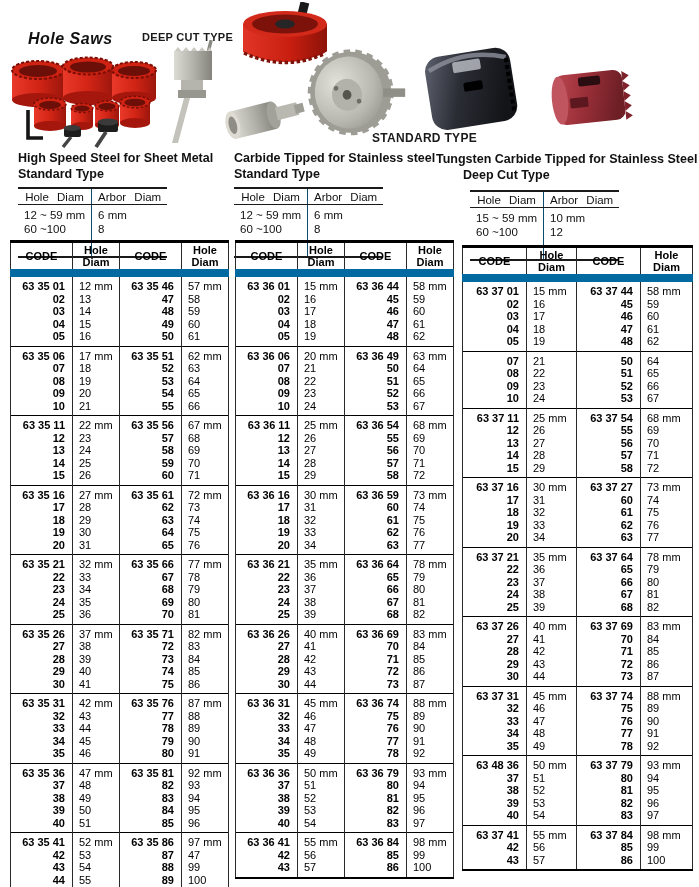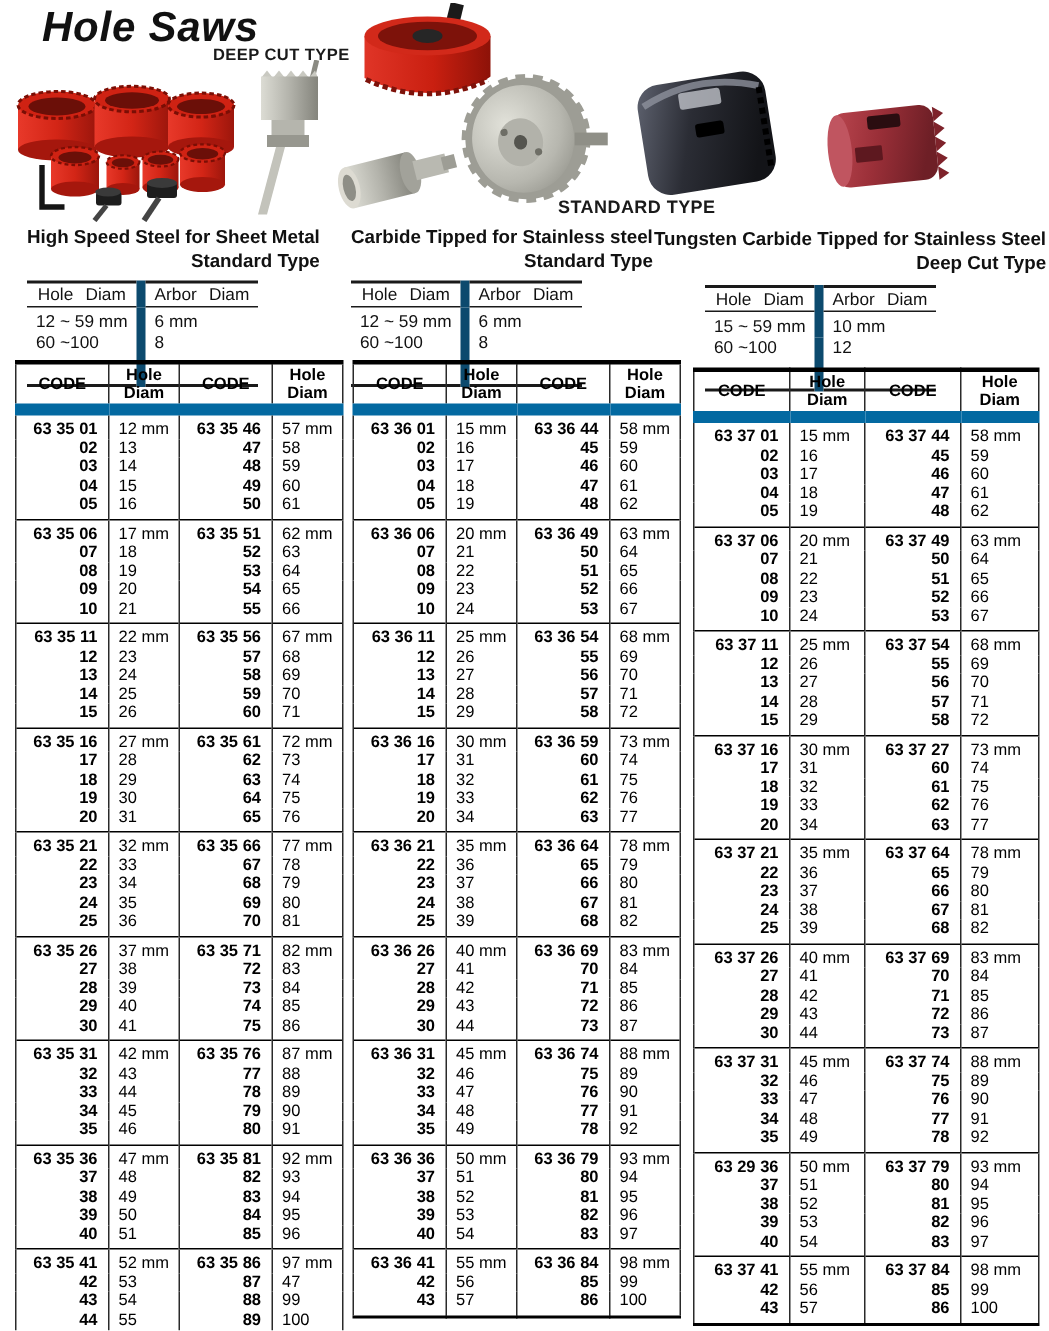--- a/index.html
+++ b/index.html
@@ -2,38 +2,38 @@
 <html><head>
 <meta charset="utf-8">
 <style>
   html,body { margin:0; padding:0; background:#fff; }
   .page {
     position:relative; width:699px; height:887px; background:#ffffff;
     font-family:"Liberation Sans", sans-serif; color:#111; overflow:hidden;
   }
   
   .page-title {
-    position:absolute; left:28px; top:2px;
-    font-size:28px; font-weight:bold; font-style:italic; letter-spacing:0.5px;
+    position:absolute; left:28px; top:30px;
+    font-size:16px; font-weight:bold; font-style:italic; letter-spacing:0.5px;
   }
   .photo-label { position:absolute; font-weight:bold; color:#1a1a1a; }
   .label-deepcut  { left:142px; top:31px;  font-size:11px; letter-spacing:0.3px; }
   .label-standard { left:372px; top:131px; font-size:12px; letter-spacing:0.3px; }
   .photo { position:absolute; }
 
   
   .section { position:absolute; }
-  .sec-title { font-size:12.5px; font-weight:bold; line-height:16px; white-space:nowrap;text-align:right; }
+  .sec-title { font-size:12.5px; font-weight:bold; line-height:16px; white-space:nowrap; }
   .spec-table { border-collapse:collapse; font-size:11.5px; margin-top:5px;
                 border-bottom:2px solid #1a1a1a; }
   .spec-table th { border-top:2px solid #1a1a1a; border-bottom:1px solid #1a1a1a;
                    font-weight:normal; padding:2px 6px 1px; text-align:center;
                    word-spacing:5px; white-space:nowrap; }
   .spec-table td { padding:0 6px; line-height:14px; white-space:nowrap; }
-  .spec-table td.c2, .spec-table th.c2 { border-left:6px solid #0c4a6e; }
+  .spec-table td.c2, .spec-table th.c2 { border-left:1px solid #0c4a6e; }
   .spec-table tbody tr:first-child td { padding-top:3px; }
   .spec-table tbody tr:last-child td  { padding-bottom:20px; }
   #section-1 { left:18px;  top:150px; }
   #section-2 { left:234px; top:150px; }
   #section-3 { left:436px; top:151px; }
   #section-3 .sec-title-line2 { margin-left:27px; }
   #section-3 .spec-table { margin-left:34px; margin-top:7px; }
 
   
   #main-tables { position:absolute; left:10px; top:240px; display:flex; gap:6px;
@@ -932,26 +932,20 @@
           </tr>
           <tr>
             <td class="code">05</td>
             <td class="diam">19</td>
             <td class="code">48</td>
             <td class="diam">62</td>
           </tr>
         </tbody>
         <tbody class="group">
           <tr>
-            <td class="code">63 37 06</td>
-            <td class="diam">20 mm</td>
-            <td class="code">63 37 49</td>
-            <td class="diam">63 mm</td>
-          </tr>
-          <tr>
             <td class="code">07</td>
             <td class="diam">21</td>
             <td class="code">50</td>
             <td class="diam">64</td>
           </tr>
           <tr>
             <td class="code">08</td>
             <td class="diam">22</td>
             <td class="code">51</td>
             <td class="diam">65</td>
@@ -1124,21 +1118,21 @@
           </tr>
           <tr>
             <td class="code">35</td>
             <td class="diam">49</td>
             <td class="code">78</td>
             <td class="diam">92</td>
           </tr>
         </tbody>
         <tbody class="group">
           <tr>
-            <td class="code">63 29 36</td>
+            <td class="code">63 48 36</td>
             <td class="diam">50 mm</td>
             <td class="code">63 37 79</td>
             <td class="diam">93 mm</td>
           </tr>
           <tr>
             <td class="code">37</td>
             <td class="diam">51</td>
             <td class="code">80</td>
             <td class="diam">94</td>
           </tr>

